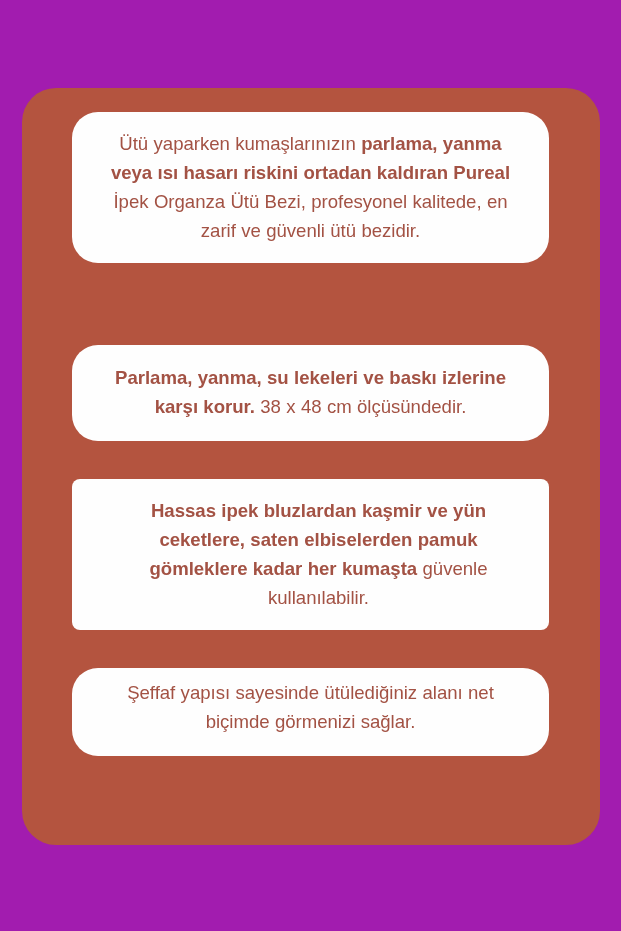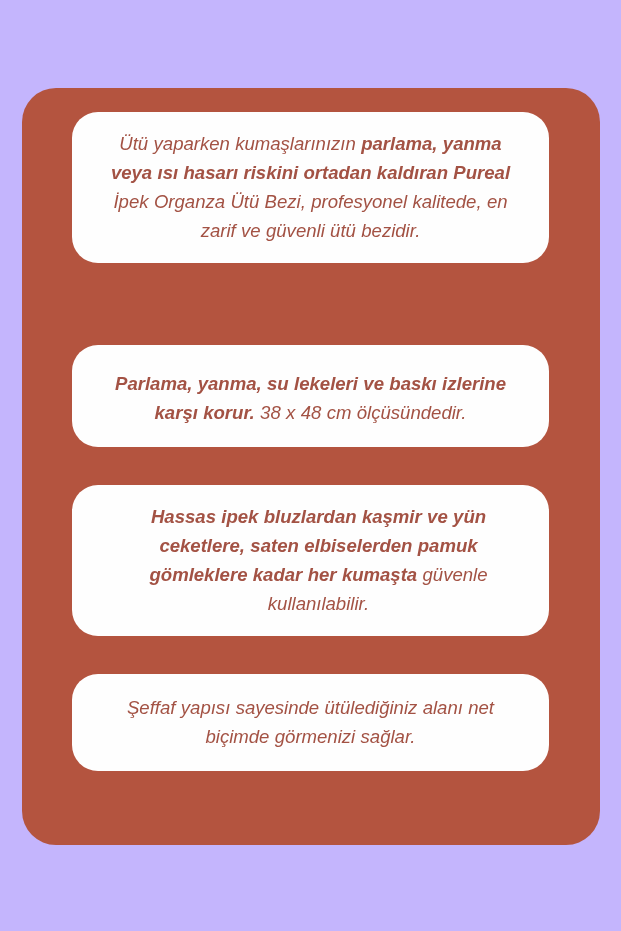--- a/index.html
+++ b/index.html
@@ -12,22 +12,21 @@
     height: 931px;
     background: #ffffff;
     font-family: "Liberation Sans", "DejaVu Sans", sans-serif;
     overflow: hidden;
   }
 
   .page {
     position: relative;
     width: 621px;
     height: 931px;
-    background: #c4b5fd;
-    font-style: italic;
+    background: #a21caf;
   }
 
   
   .panel {
     position: absolute;
     left: 22px;
     top: 88px;
     width: 578px;
     height: 757px;
     background: #b4543f;
@@ -72,23 +71,23 @@
     color: #a35244;
   }
 
   
   .gap-1 { height: 37px; }
   .gap-2 { height: 45px; }
   .gap-3 { height: 38px; }
   .gap-4 { height: 38px; }
 
   
-  .card-3 { padding-top: 24px; padding-bottom: 19px; }
-  .card-4 { padding-left: 56px; padding-right: 40px; }
-  .card-5 { padding-top: 19px; padding-bottom: 20px; }
+  .card-3 { padding-top: 18px; padding-bottom: 19px; }
+  .card-4 { padding-left: 56px; padding-right: 40px; border-radius: 8px; }
+  .card-5 { padding-top: 10px; padding-bottom: 20px; }
 </style>
 </head>
 <body>
 
 <div class="page">
 
   <div class="panel">
 
     <div class="card-list">
 

